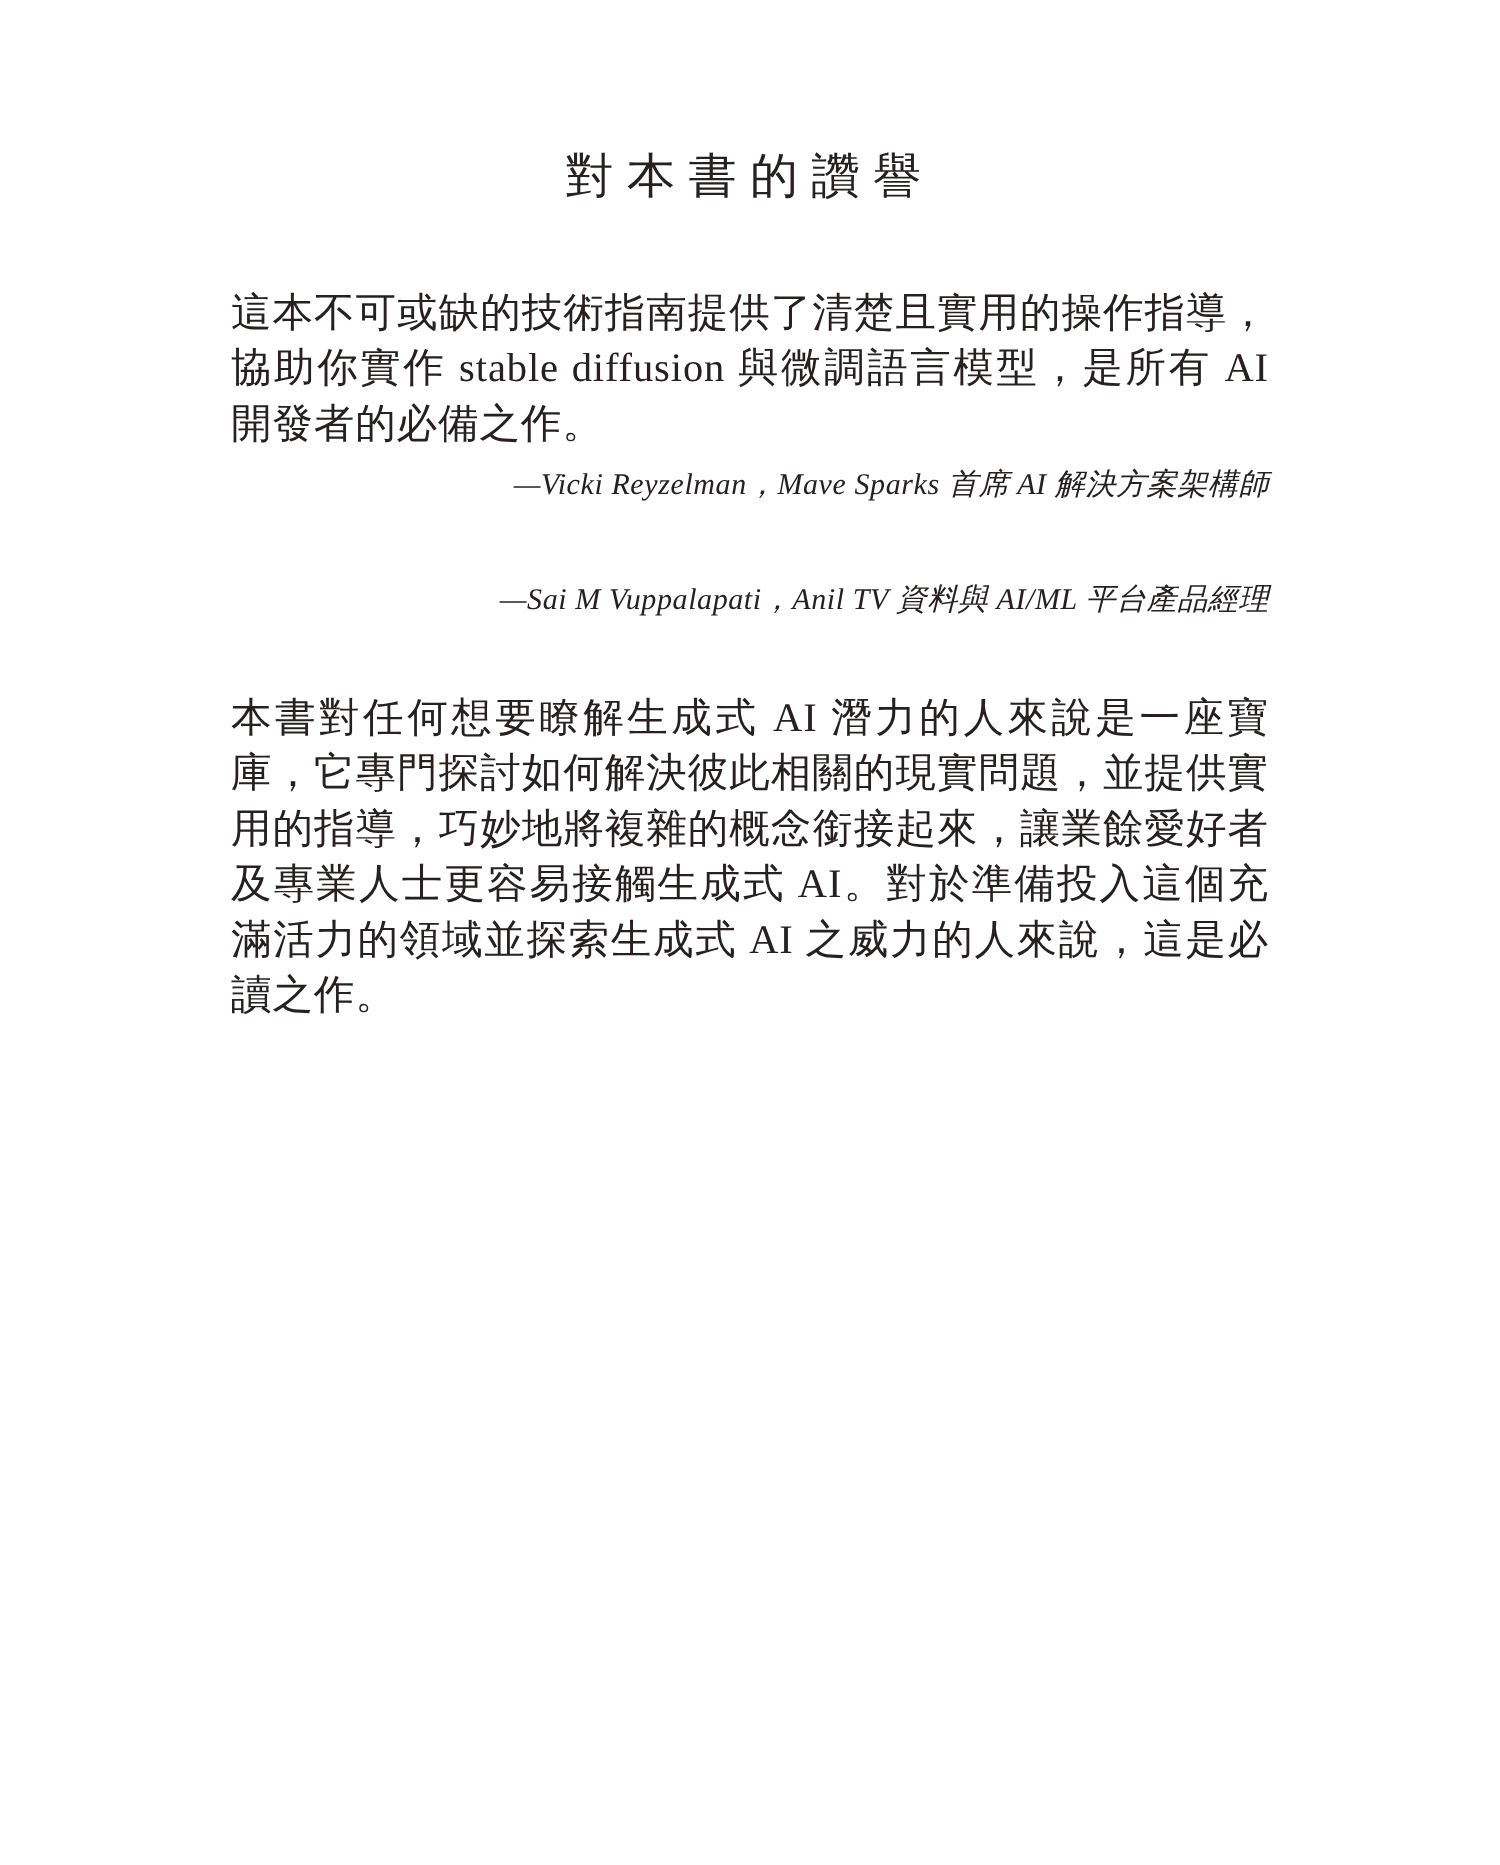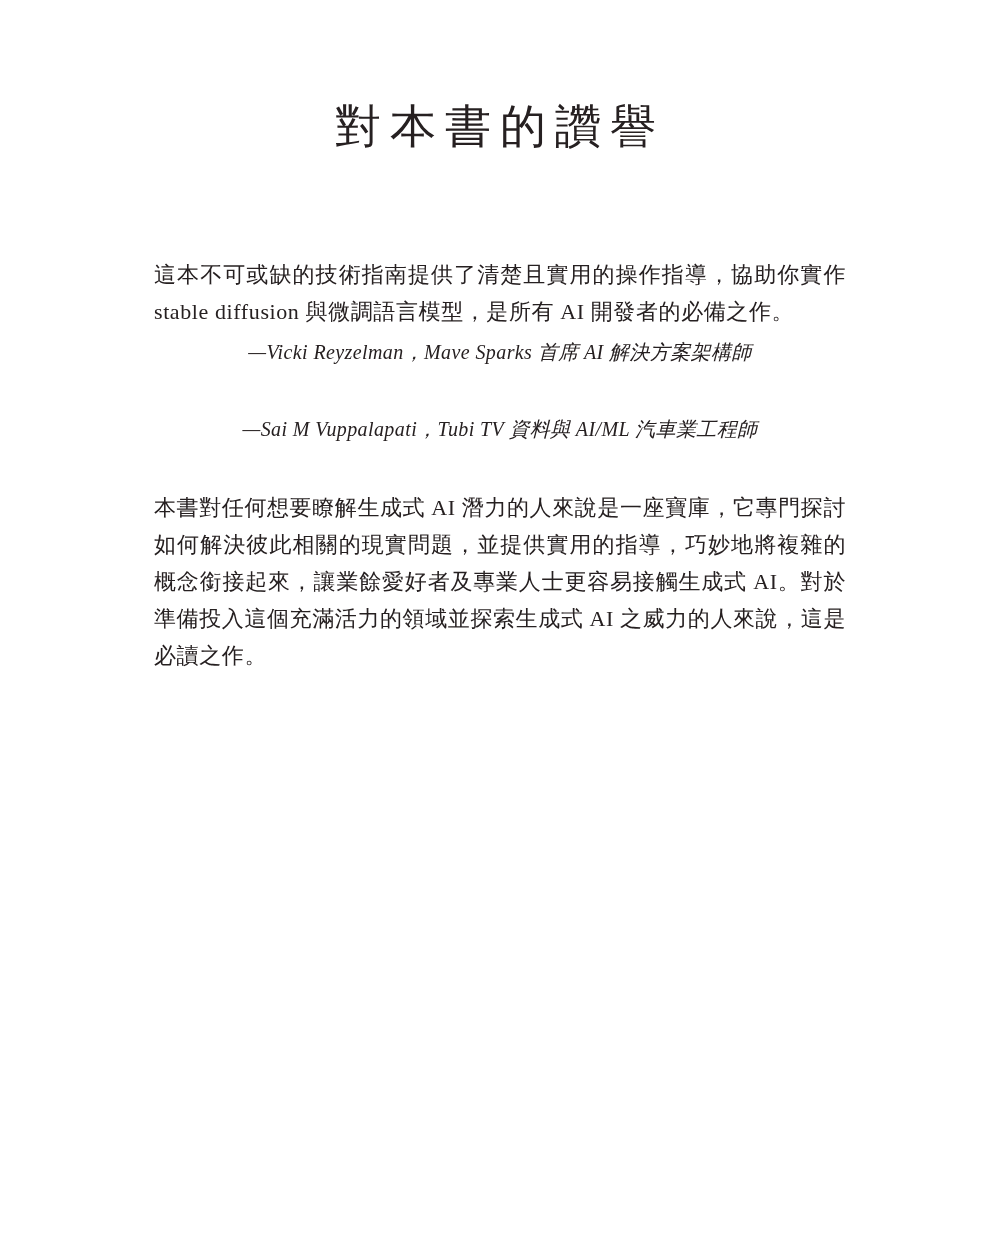--- a/index.html
+++ b/index.html
@@ -13,48 +13,48 @@
     height: 1243px;
     margin: 0 auto;
     background: #ffffff;
     box-sizing: border-box;
     padding-top: 96px;
     overflow: hidden;
     font-family: "Liberation Serif", "DejaVu Serif", serif;
     color: #262021;
   }
   .page-title {
-    margin: 0 0 98px 0;
+    margin: 0 0 50px 0;
     text-align: center;
-    font-size: 46px;
+    font-size: 32px;
     font-weight: normal;
     letter-spacing: 9px;
     color: #262021;
   }
   .content {
     width: 692px;
     margin: 0 auto;
   }
   .testimonial {
     margin: 0;
   }
   .quote {
     margin: 0;
-    font-size: 22px;
+    font-size: 27px;
     line-height: 37px;
     letter-spacing: 0.6px;
     text-align: justify;
     text-justify: inter-character;
     color: #262021;
   }
   .attribution {
     margin: 5px 0 43px 0;
     font-size: 20px;
     line-height: 34px;
-    text-align: center;
+    text-align: right;
     font-style: italic;
     letter-spacing: 0.4px;
     color: #262021;
   }
   .testimonial:last-child .attribution {
     margin-bottom: 0;
   }
 </style>
 </head>
 <body>
@@ -67,21 +67,21 @@
     <section class="testimonial">
       <p class="quote">這本不可或缺的技術指南提供了清楚且實用的操作指導，協助你實作 stable diffusion 與微調語言模型，是所有 AI 開發者的必備之作。</p>
       <p class="attribution">—Vicki Reyzelman，Mave Sparks 首席 AI 解決方案架構師</p>
     </section>
 
     <section class="testimonial">
     </section>
 
 
     <section class="testimonial">
-      <p class="attribution">—Sai M Vuppalapati，Tubi TV 資料與 AI/ML 汽車業工程師</p>
+      <p class="attribution">—Sai M Vuppalapati，Anil TV 資料與 AI/ML 平台產品經理</p>
     </section>
 
     <section class="testimonial">
       <p class="quote">本書對任何想要瞭解生成式 AI 潛力的人來說是一座寶庫，它專門探討如何解決彼此相關的現實問題，並提供實用的指導，巧妙地將複雜的概念銜接起來，讓業餘愛好者及專業人士更容易接觸生成式 AI。對於準備投入這個充滿活力的領域並探索生成式 AI 之威力的人來說，這是必讀之作。</p>
 
     </section>
 
   </div>
 </div>
 

